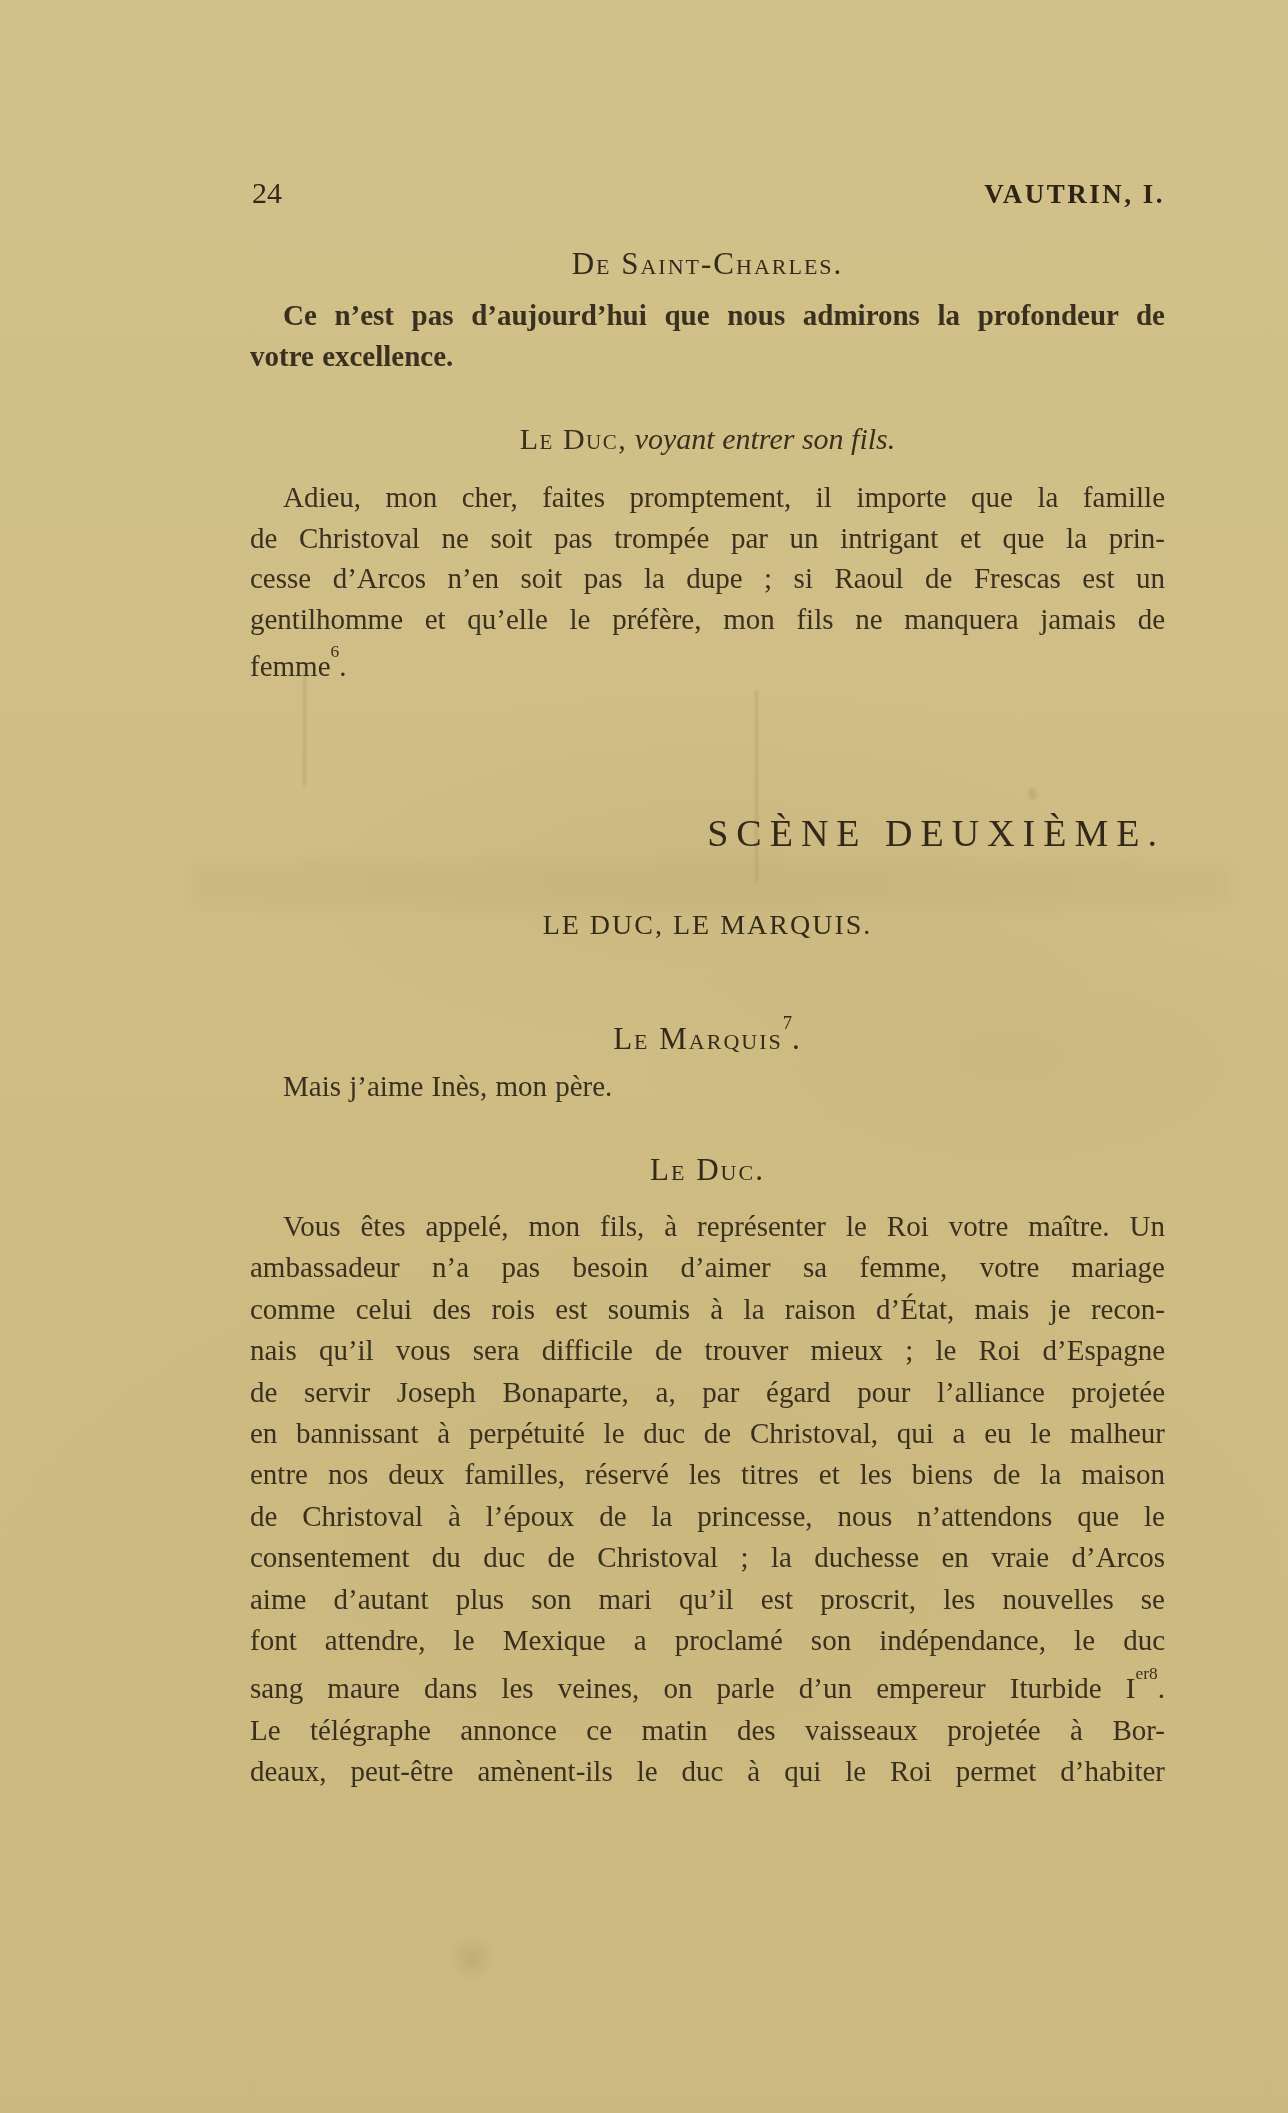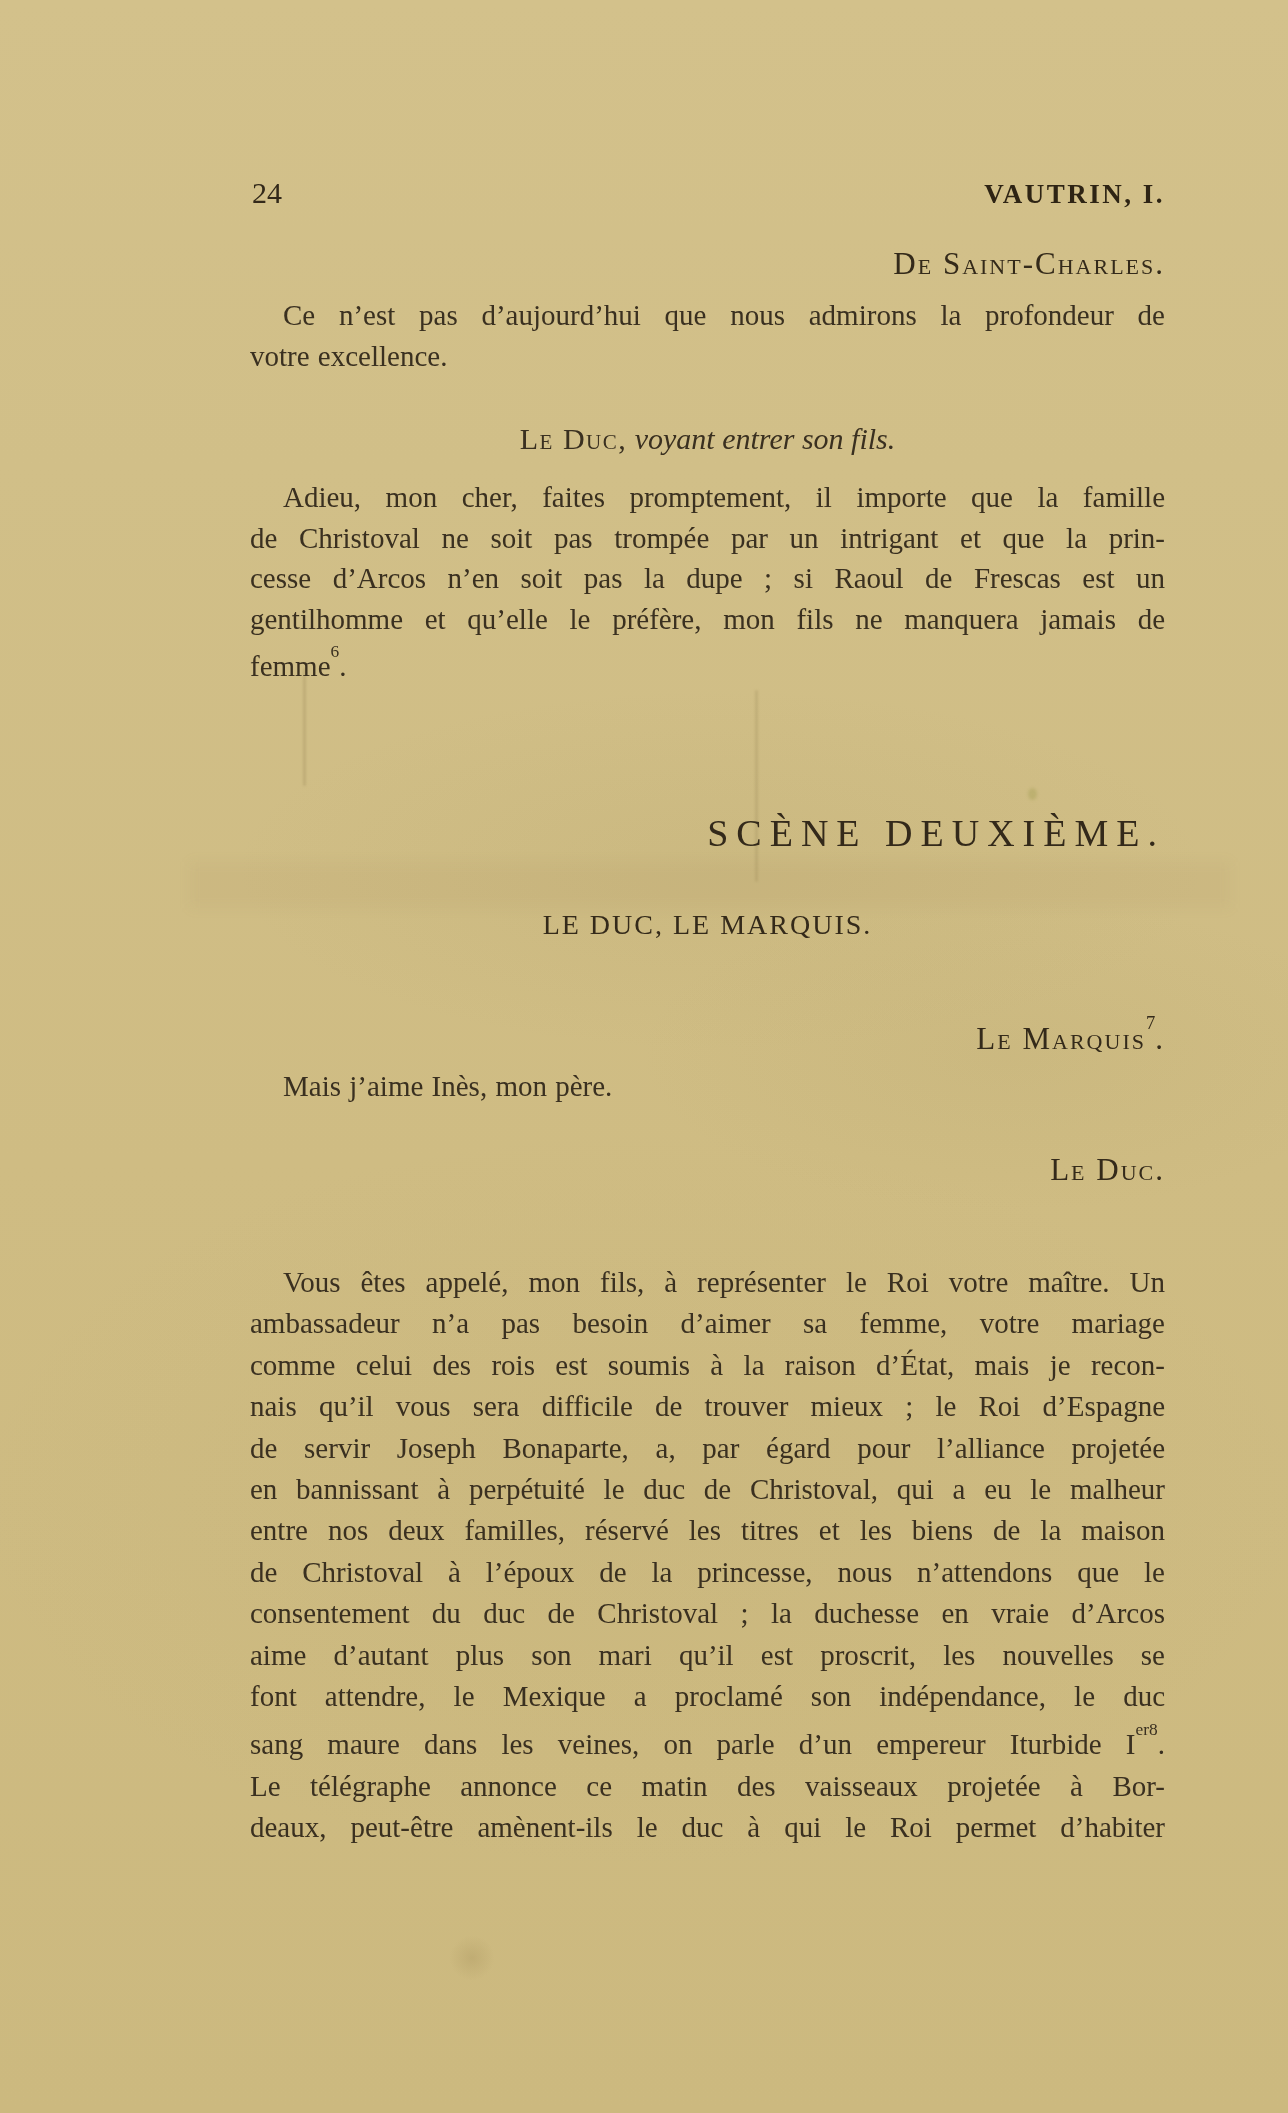--- a/index.html
+++ b/index.html
@@ -21,21 +21,21 @@
 
   .abs { position:absolute; left:0; right:0; }
 
   
   .header-row { top:176px; height:40px; font-size:30px; }
   .pageno { position:absolute; left:2px; top:0; color:#33291a; }
   .running { display:block; text-align:right; font-weight:bold; font-size:27px;
              letter-spacing:2.5px; color:#2e2414; padding-top:3px; }
 
   
-  .speaker { text-align:right; font-variant:small-caps; font-size:31px;
+  .speaker { text-align:center; font-variant:small-caps; font-size:31px;
              letter-spacing:2px; line-height:40px; color:#342a1a; }
 
   
   .line { font-size:29px; line-height:40.6px; white-space:nowrap;
           text-align:justify; text-align-last:justify; word-spacing:1px; }
   .line.first { padding-left:33px; }
   .line.endpara { text-align-last:left; }
   .longpara .line { line-height:41.4px; }
 
   sup.note { font-size:0.60em; position:relative; top:-0.50em; letter-spacing:0; }
@@ -74,21 +74,21 @@
 
   <div class="content">
 
     <div class="abs header-row">
       <span class="pageno">24</span>
       <span class="running">VAUTRIN, I.</span>
     </div>
 
     <div class="abs speaker" style="top:244px;">De Saint-Charles.</div>
 
-    <div class="abs" style="top:295px;">
+    <div class="abs" style="top:295px;font-weight:bold;">
       <div class="line first">Ce n’est pas d’aujourd’hui que nous admirons la profondeur de</div>
       <div class="line endpara">votre excellence.</div>
     </div>
 
     <div class="abs direction" style="top:419px;">
       <span class="scaps">Le Duc,</span><span class="ital"> voyant entrer son fils.</span>
     </div>
 
     <div class="abs" style="top:477px;">
       <div class="line first">Adieu, mon cher, faites promptement, il importe que la famille</div>
@@ -104,21 +104,21 @@
     <div class="abs speaker" style="top:1012px;">
       <span>Le Marquis</span><sup class="note" style="font-variant:normal;">7</sup><span>.</span>
     </div>
 
     <div class="abs" style="top:1066px;">
       <div class="line first endpara">Mais j’aime Inès, mon père.</div>
     </div>
 
     <div class="abs speaker" style="top:1150px;">Le Duc.</div>
 
-    <div class="abs longpara" style="top:1262px;">
+    <div class="abs longpara" style="top:1206px;">
       <div class="line first">Vous êtes appelé, mon fils, à représenter le Roi votre maître. Un</div>
       <div class="line">ambassadeur n’a pas besoin d’aimer sa femme, votre mariage</div>
       <div class="line">comme celui des rois est soumis à la raison d’État, mais je recon-</div>
       <div class="line">nais qu’il vous sera difficile de trouver mieux ; le Roi d’Espagne</div>
       <div class="line">de servir Joseph Bonaparte, a, par égard pour l’alliance projetée</div>
       <div class="line">en bannissant à perpétuité le duc de Christoval, qui a eu le malheur</div>
       <div class="line">entre nos deux familles, réservé les titres et les biens de la maison</div>
       <div class="line">de Christoval à l’époux de la princesse, nous n’attendons que le</div>
       <div class="line">consentement du duc de Christoval ; la duchesse en vraie d’Arcos</div>
       <div class="line">aime d’autant plus son mari qu’il est proscrit, les nouvelles se</div>

